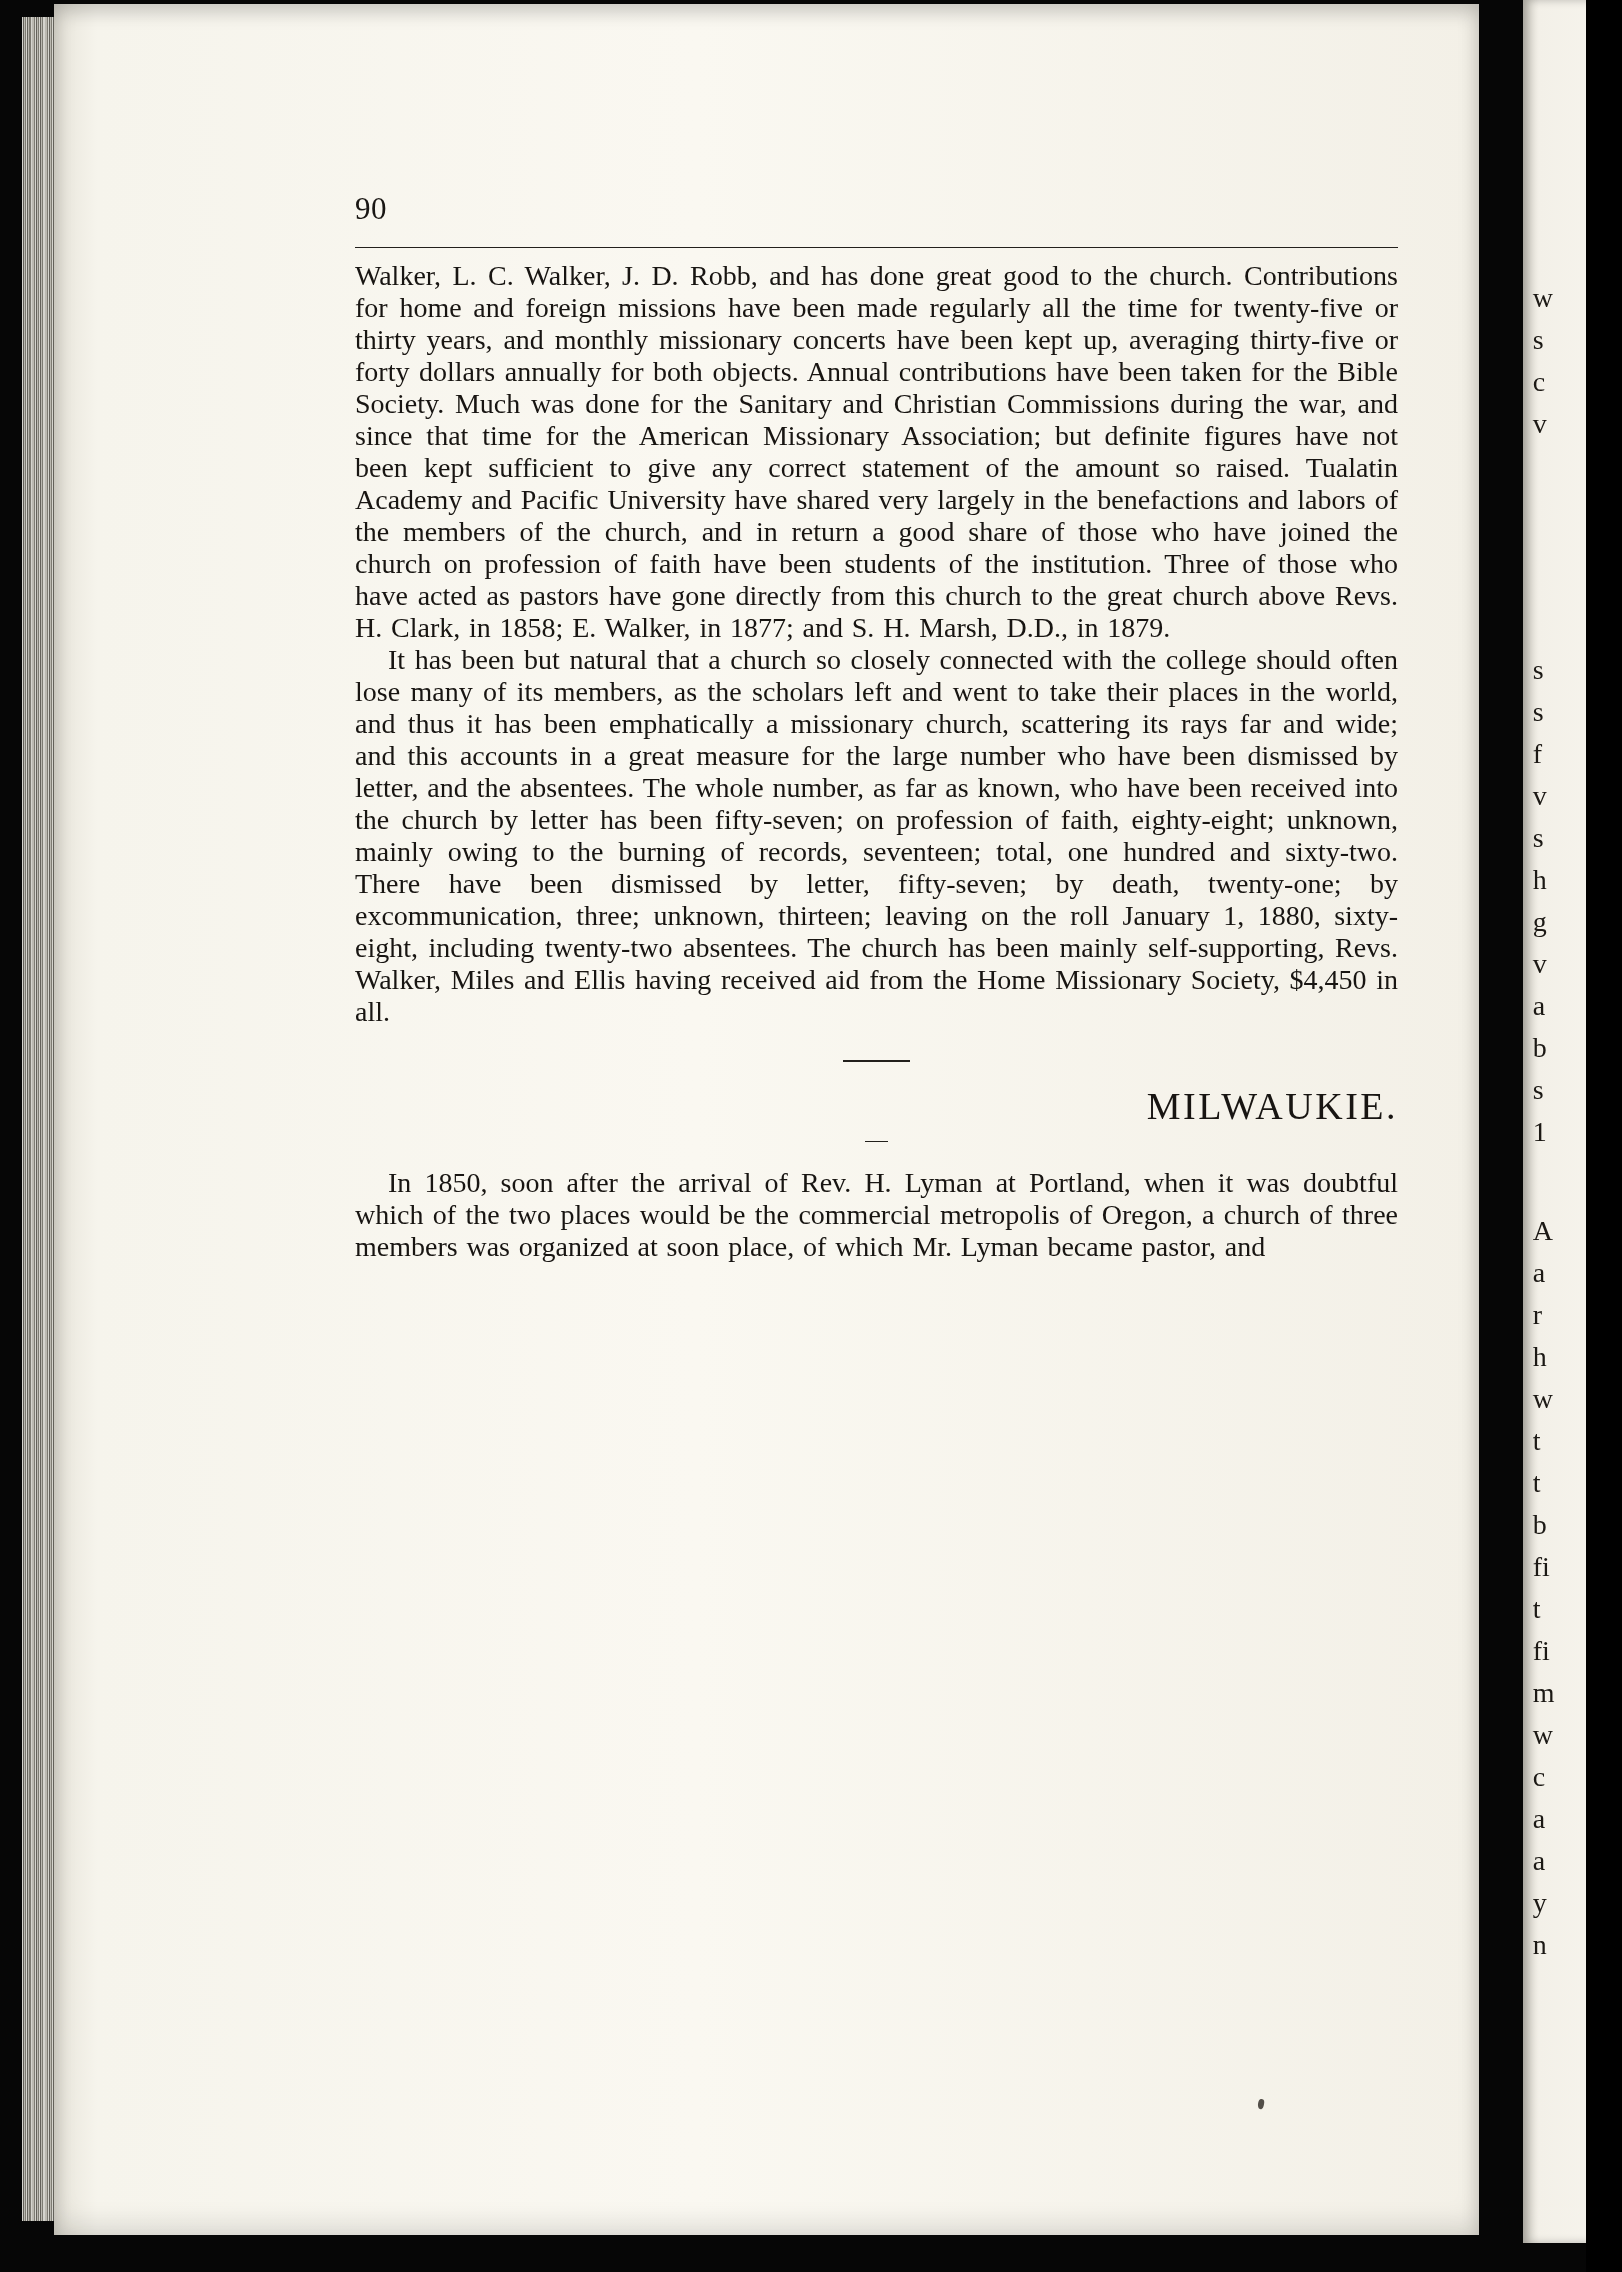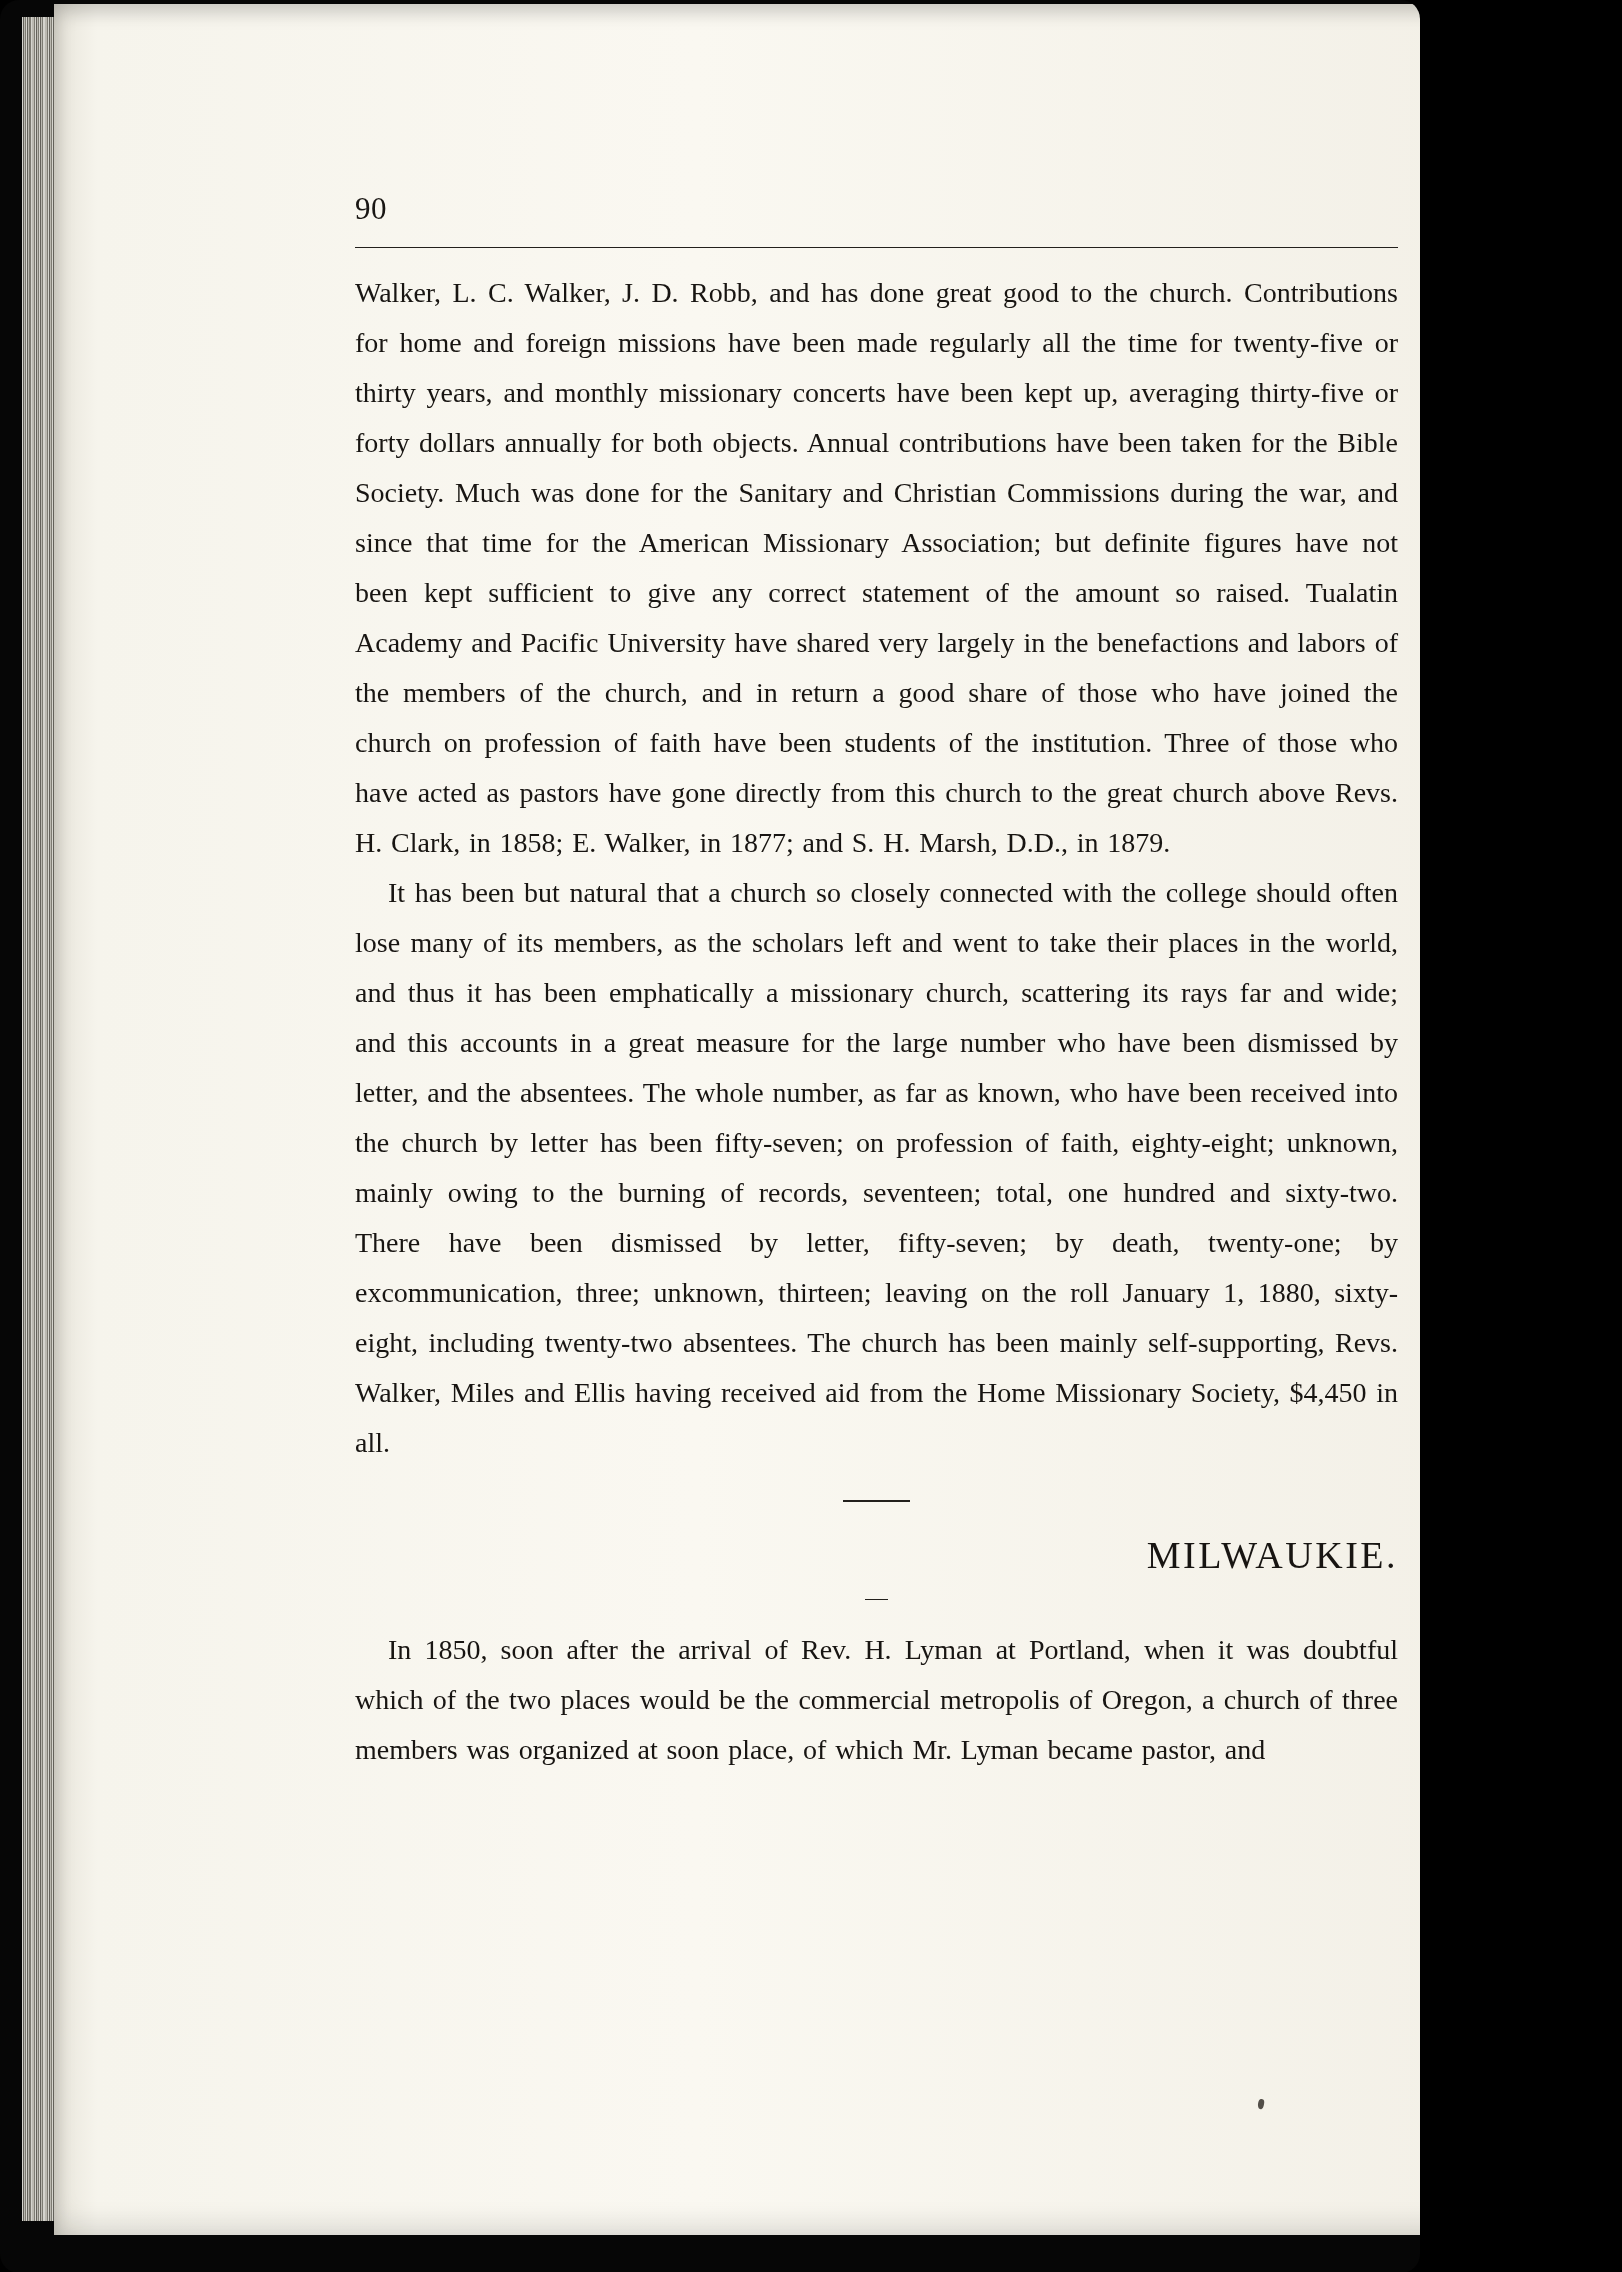--- a/index.html
+++ b/index.html
@@ -2,26 +2,25 @@
 <html style="font-size:9.8px"><head>
 <meta charset="utf-8">
 <style>
   html, body {
     margin: 0;
     padding: 0;
     background: #000;
   }
   .scene {
     position: relative;
-    width: 1420px;
+    width: 1586px;
     height: 2273px;
     background: #060606;
     overflow: hidden;
     font-family: "Liberation Serif", "DejaVu Serif", serif;
-    border-radius: 19px;
   }
   
   .page-stack {
     position: absolute;
     left: 22px;
     top: 17px;
     width: 33px;
     height: 2204px;
     background: repeating-linear-gradient(
       90deg,
@@ -70,24 +69,24 @@
     word-spacing: 8.6px;
     color: #191613;
   }
   .header-rule {
     margin-top: 16px;
     width: 100%;
     height: 1.8px;
     background: #23201c;
   }
   .body-text {
-    margin-top: 20px;
+    margin-top: 12px;
     color: #181512;
     font-size: 28px;
-    line-height: 50px;
+    line-height: 32px;
     text-align: justify;
     word-spacing: 1.8px;
   }
   .para { margin: 0; }
   .para.indented { text-indent: 33px; }
   .divider {
     width: 67px;
     height: 1.8px;
     background: #23201c;
     margin: 32px auto 0 auto;

